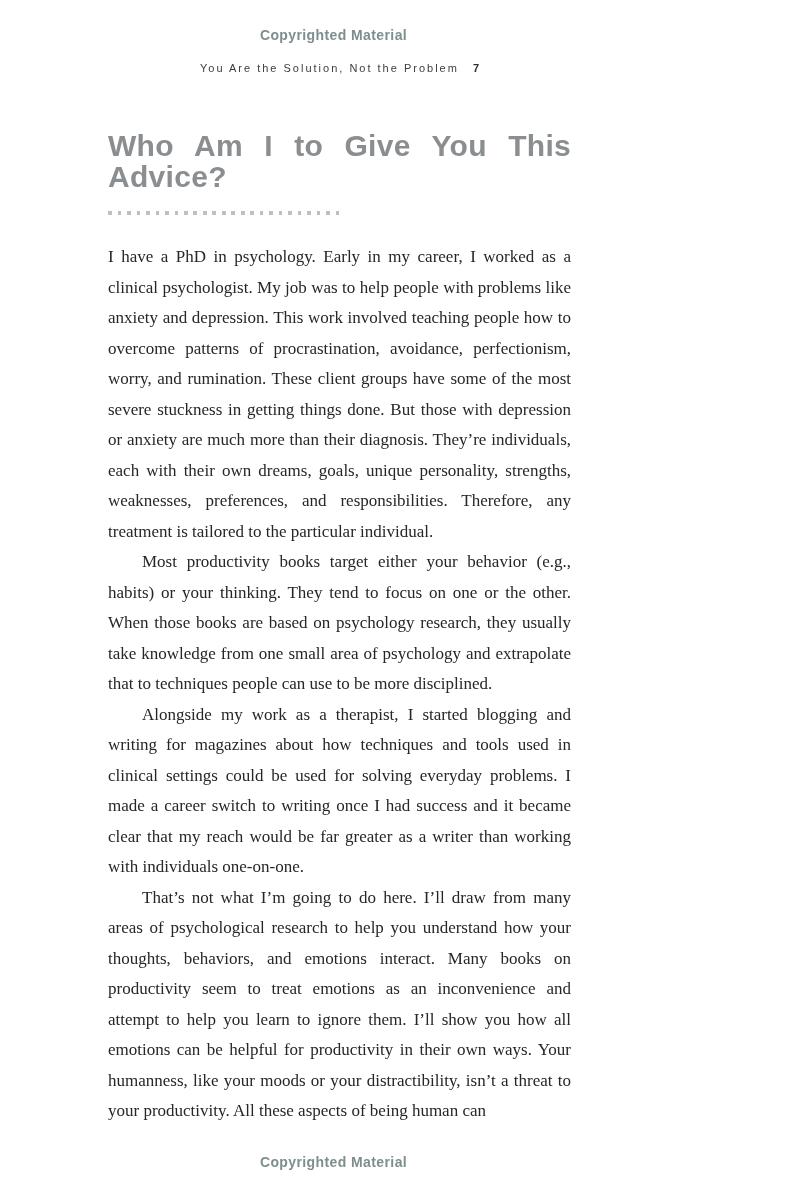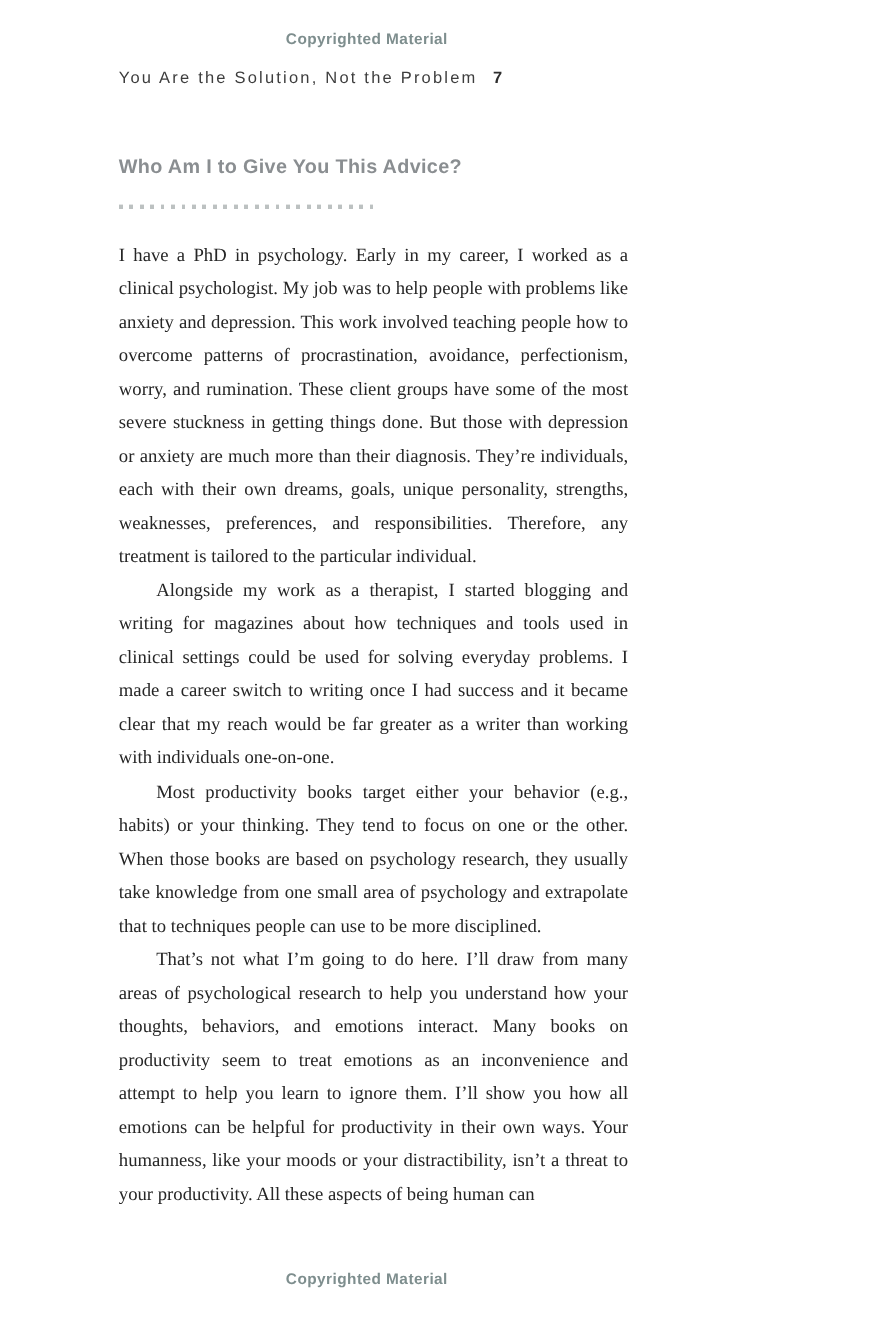--- a/index.html
+++ b/index.html
@@ -30,23 +30,23 @@
     position: absolute;
     left: 0;
     right: 0;
     bottom: 30px;
   }
   .content {
     padding: 0 96px 0 108px; 
   }
   .running-header {
     margin-top: 19px;
-    text-align: left;
+    text-align: center;
     font-family: "Liberation Sans", sans-serif;
-    font-size: 15px;
+    font-size: 11px;
     letter-spacing: 2px;
     color: #3d3d3d;
     white-space: nowrap;
   }
   .running-header .page-number {
     font-weight: bold;
     letter-spacing: 0;
     margin-left: 14px;
     color: #2e2e2e;
   }
@@ -63,21 +63,21 @@
   .lead-paragraph {
     margin-top: 26px !important;
   }
   .indent {
     text-indent: 34px;
   }
   .section-heading {
     margin: 57px 0 0 0;
     font-family: "Liberation Sans", sans-serif;
     font-weight: bold;
-    font-size: 18px;
+    font-size: 30px;
     letter-spacing: 0.3px;
     color: #8a8e91;
   }
   .dotted-rule {
     margin-top: 19px;
     width: 232px;
     height: 4px;
     background: repeating-linear-gradient(
       to right,
       #bcc1c1 0px, #bcc1c1 3.5px,
@@ -103,23 +103,23 @@
 
     <div class="body-text">
 
 
       <h2 class="section-heading">Who Am I to Give You This Advice?</h2>
 
       <div class="dotted-rule"></div>
 
       <p class="first-after-rule">I have a PhD in psychology. Early in my career, I worked as a clinical psychologist. My job was to help people with problems like anxiety and depression. This work involved teaching people how to overcome patterns of procrastination, avoidance, perfectionism, worry, and rumination. These client groups have some of the most severe stuckness in getting things done. But those with depression or anxiety are much more than their diagnosis. They’re individuals, each with their own dreams, goals, unique personality, strengths, weaknesses, preferences, and responsibilities. Therefore, any treatment is tailored to the particular individual.</p>
 
+      <p class="indent">Most productivity books target either your behavior (e.g., habits) or your thinking. They tend to focus on one or the other. When those books are based on psychology research, they usually take knowledge from one small area of psychology and extrapolate that to techniques people can use to be more disciplined.</p>
+
       <p class="indent">Alongside my work as a therapist, I started blogging and writing for magazines about how techniques and tools used in clinical settings could be used for solving everyday problems. I made a career switch to writing once I had success and it became clear that my reach would be far greater as a writer than working with individuals one-on-one.</p>
-
-      <p class="indent">Most productivity books target either your behavior (e.g., habits) or your thinking. They tend to focus on one or the other. When those books are based on psychology research, they usually take knowledge from one small area of psychology and extrapolate that to techniques people can use to be more disciplined.</p>
 
       <p class="indent">That’s not what I’m going to do here. I’ll draw from many areas of psychological research to help you understand how your thoughts, behaviors, and emotions interact. Many books on productivity seem to treat emotions as an inconvenience and attempt to help you learn to ignore them. I’ll show you how all emotions can be helpful for productivity in their own ways. Your humanness, like your moods or your distractibility, isn’t a threat to your productivity. All these aspects of being human can</p>
 
     </div>
 
   </div>
 
   <div class="copyright-notice copyright-bottom">Copyrighted Material</div>
 
 </div>

